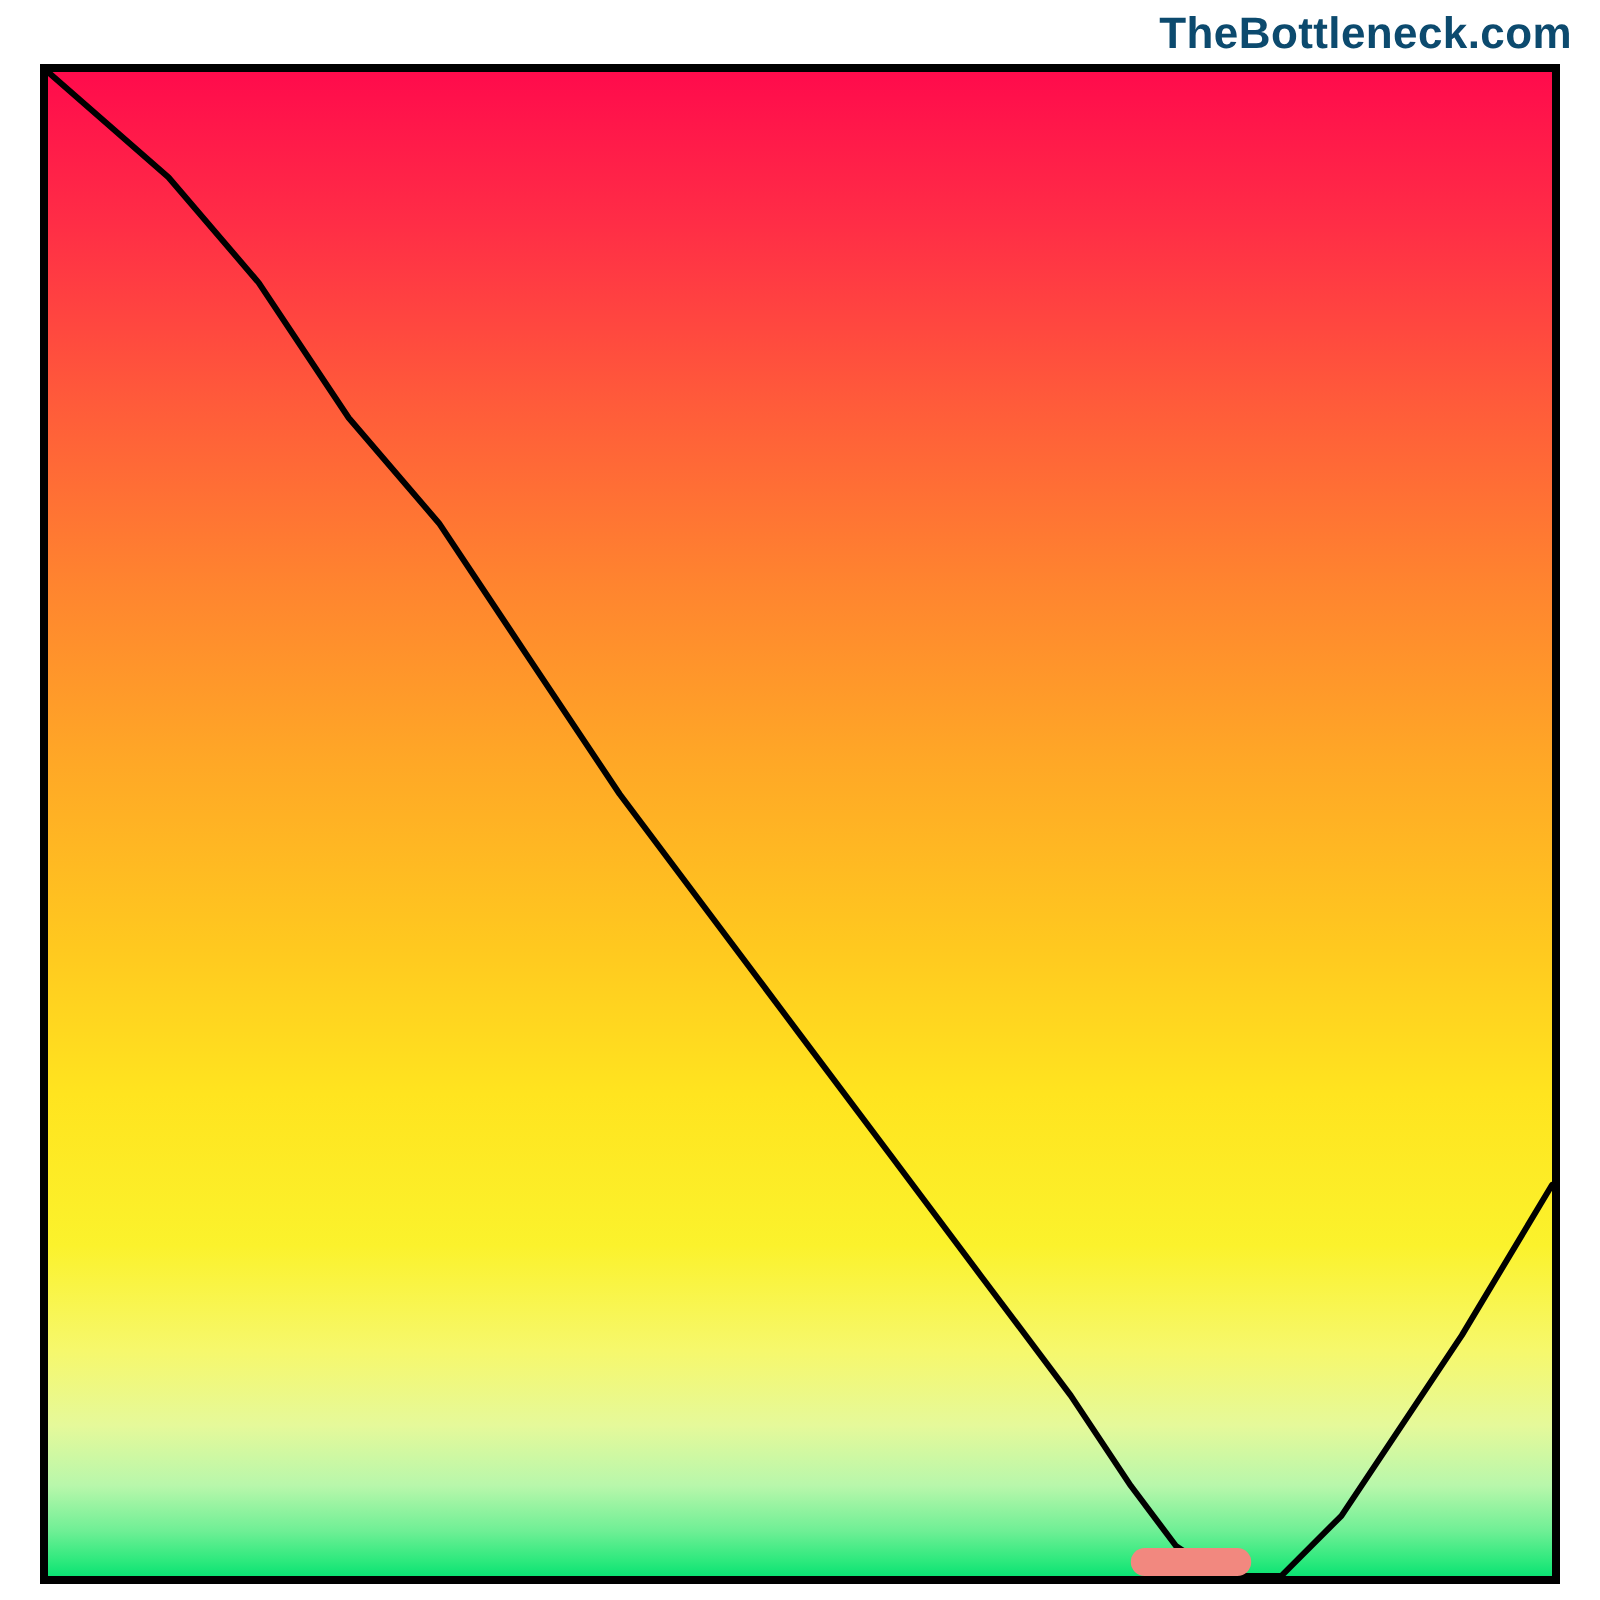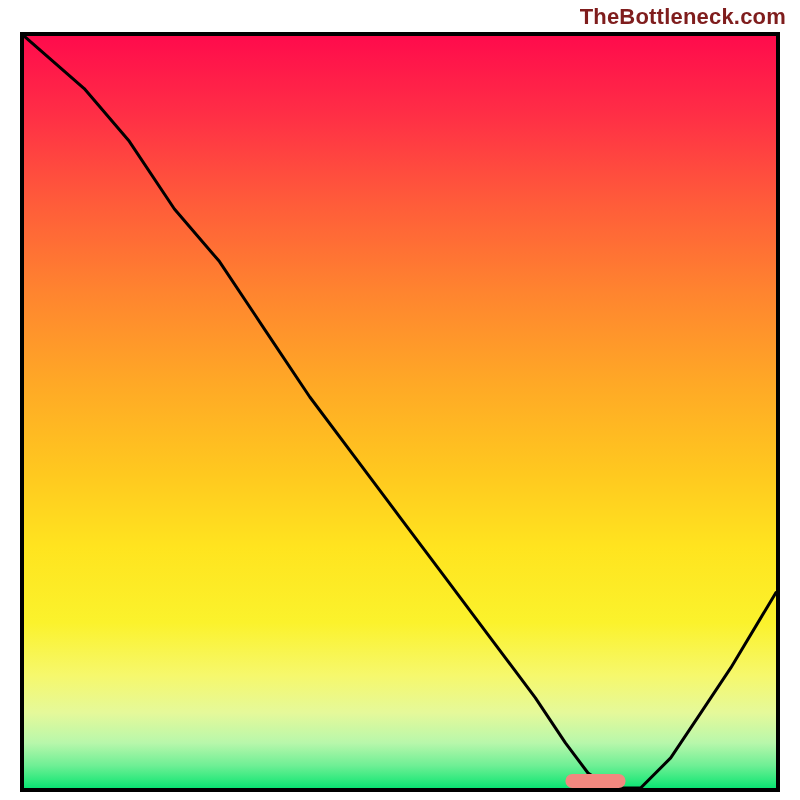--- a/index.html
+++ b/index.html
@@ -10,21 +10,21 @@
     background: #ffffff;
     overflow: hidden;
   }
   .watermark {
     position: absolute;
     top: 4px;
     right: 14px;
     font-family: Arial, Helvetica, sans-serif;
     font-size: 22px;
     font-weight: 600;
-    color: #7f1d1d;
+    color: #0c4a6e;
     letter-spacing: 0.2px;
     user-select: none;
   }
   .plot-outer {
     position: absolute;
     left: 20px;
     top: 32px;
     width: 760px;
     height: 760px;
     border: 4px solid #000000;

